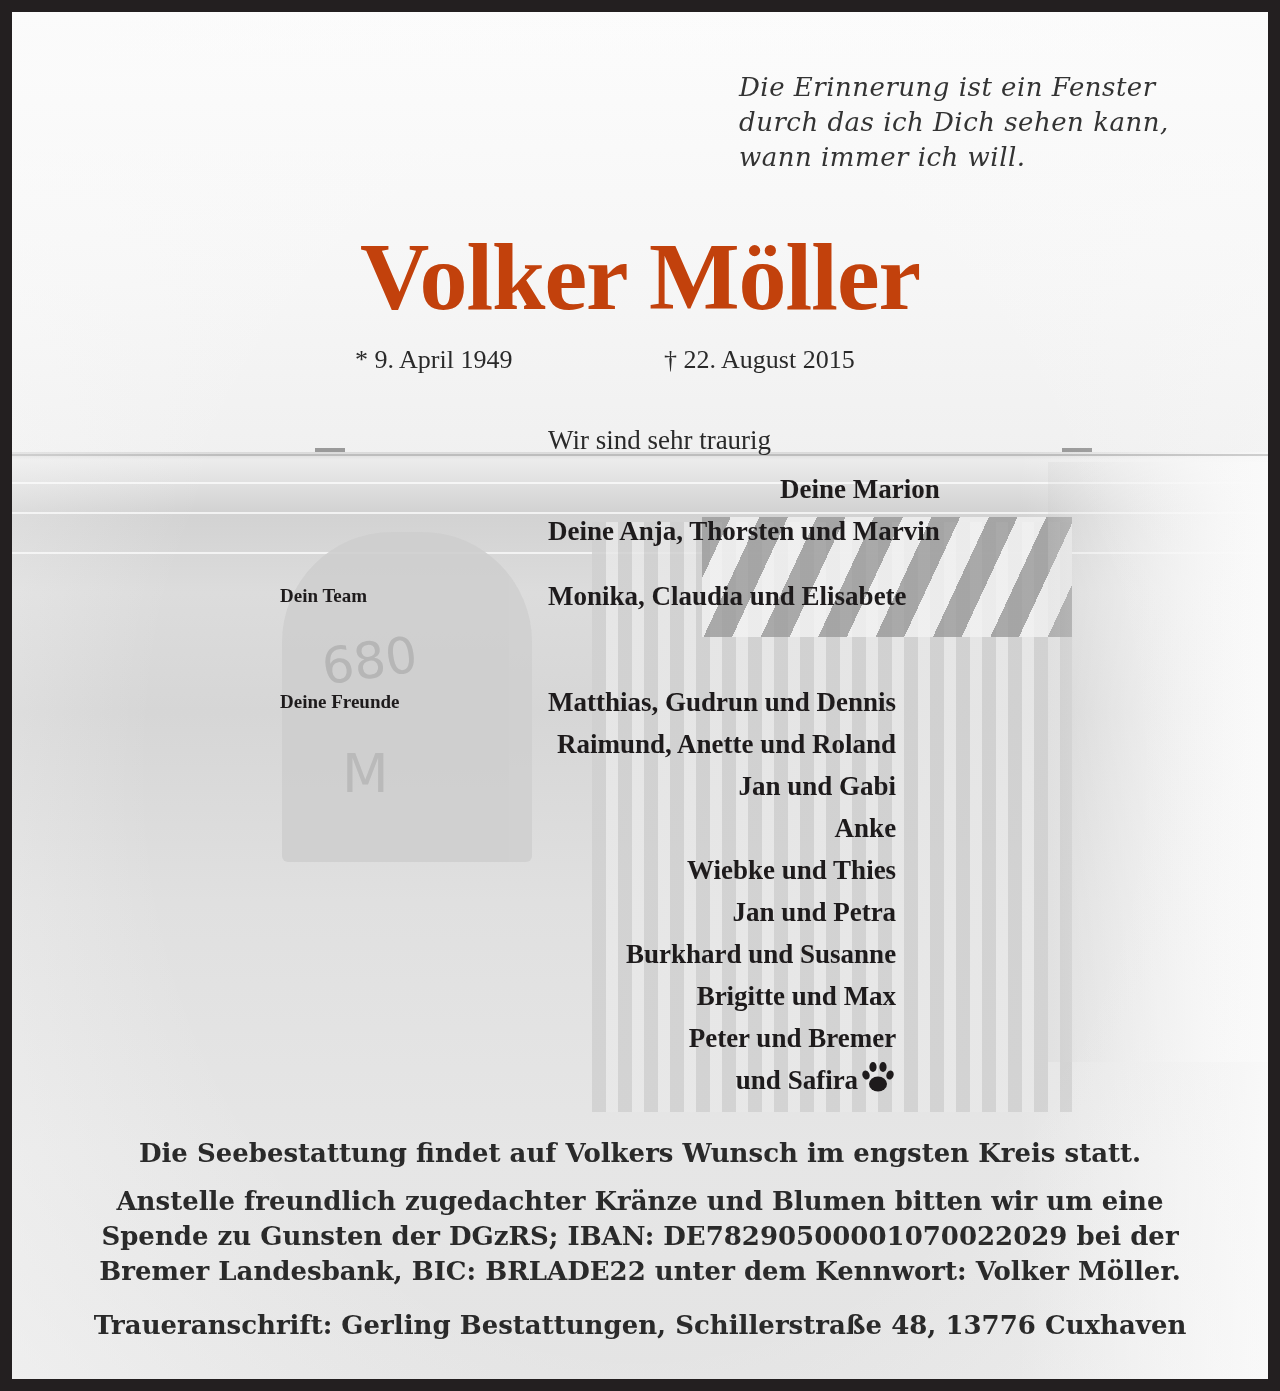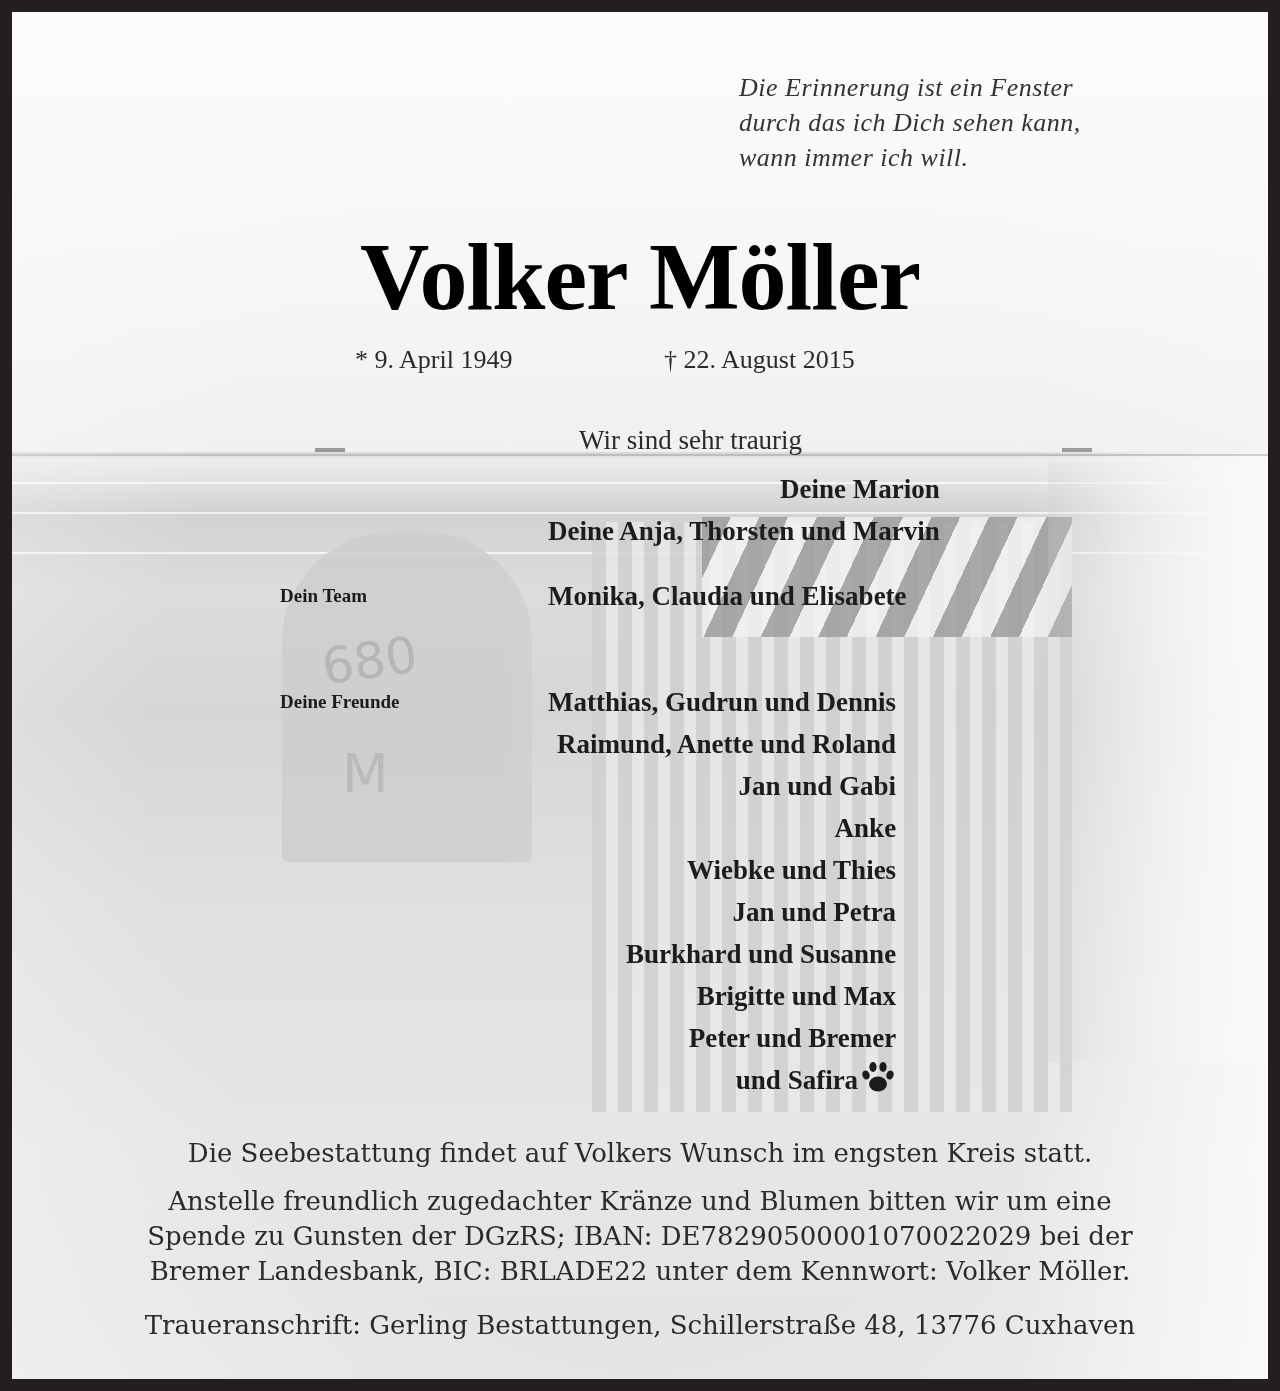--- a/index.html
+++ b/index.html
@@ -66,54 +66,54 @@
       background: radial-gradient(ellipse at 50% 55%, rgba(255,255,255,0) 55%, rgba(250,250,250,0.6) 100%);
     }
 
     .content { position: absolute; left: 0; top: 0; width: 1256px; height: 1367px; }
 
     .quote {
       position: absolute; left: 727px; top: 58px;
       font-style: italic; font-size: 26px; line-height: 35px; color: #333;
       letter-spacing: 0.5px;
     }
-    .quote div { white-space: nowrap; font-family: Liberation Serif, serif; }
+    .quote div { white-space: nowrap; }
 
     .name {
       position: absolute; left: 0; width: 1256px; top: 205px; text-align: center;
       font-family: "Liberation Serif", "DejaVu Serif", serif;
-      font-weight: bold; font-size: 96px; line-height: 120px; color: #000000;
+      font-weight: bold; font-size: 96px; line-height: 120px; color: #c2410c;
       letter-spacing: -1px;
     }
     .dates {
       position: absolute; top: 330px; font-size: 26px; line-height: 36px; color: #2a2a2a;
       font-family: "Liberation Serif", "DejaVu Serif", serif;
       white-space: nowrap;
     }
     .born { left: 343px; }
     .died { left: 652px; }
 
     .intro {
       position: absolute; left: 536px; top: 410px; font-size: 27px; line-height: 36px;
-      font-family: "Liberation Serif", "DejaVu Serif", serif; color: #2a2a2a; margin-left: 31px;
+      font-family: "Liberation Serif", "DejaVu Serif", serif; color: #2a2a2a;
     }
     .label {
       position: absolute; left: 268px; font-weight: bold; font-size: 19px; line-height: 42px;
       font-family: "Liberation Serif", "DejaVu Serif", serif; color: #1e1b1c; white-space: nowrap;
     }
     .names {
       position: absolute; left: 536px; font-weight: bold; font-size: 27px; line-height: 42px;
       font-family: "Liberation Serif", "DejaVu Serif", serif; color: #1e1b1c;
     }
     .names div { white-space: nowrap; text-align: right; }
     .paw { display: inline-block; vertical-align: -6px; margin-left: 2px; }
 
     .footer {
       position: absolute; left: 0; width: 1256px; text-align: center;
-      font-size: 26px; line-height: 35px; color: #2a2a2a;
+      font-size: 26px; line-height: 35px; color: #2a2a2a; font-weight: bold;
     }
     .footer div { white-space: nowrap; }
   </style>
 </head>
 <body>
 
 <div class="card">
   <div class="sky-fade"></div>
   <div class="photo"></div>
   <div class="horizon"></div>

